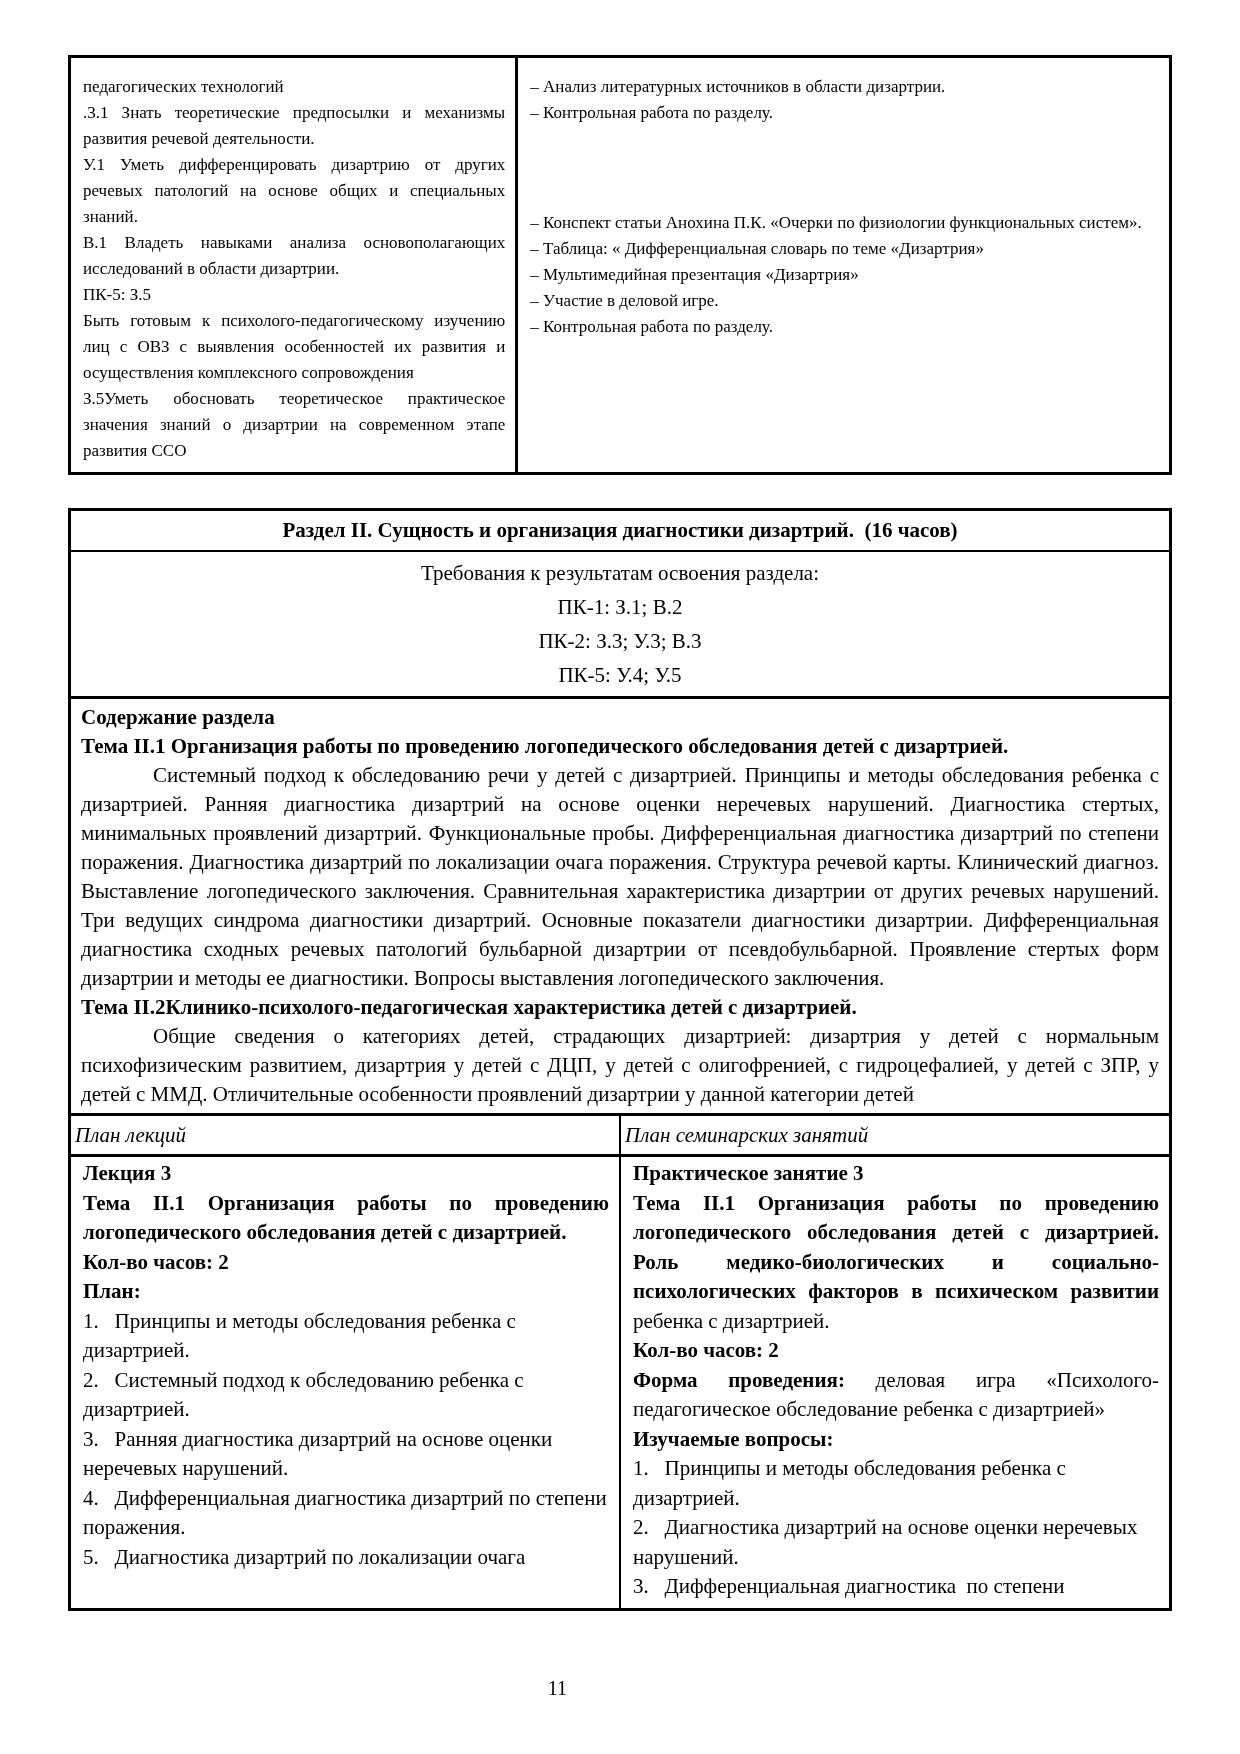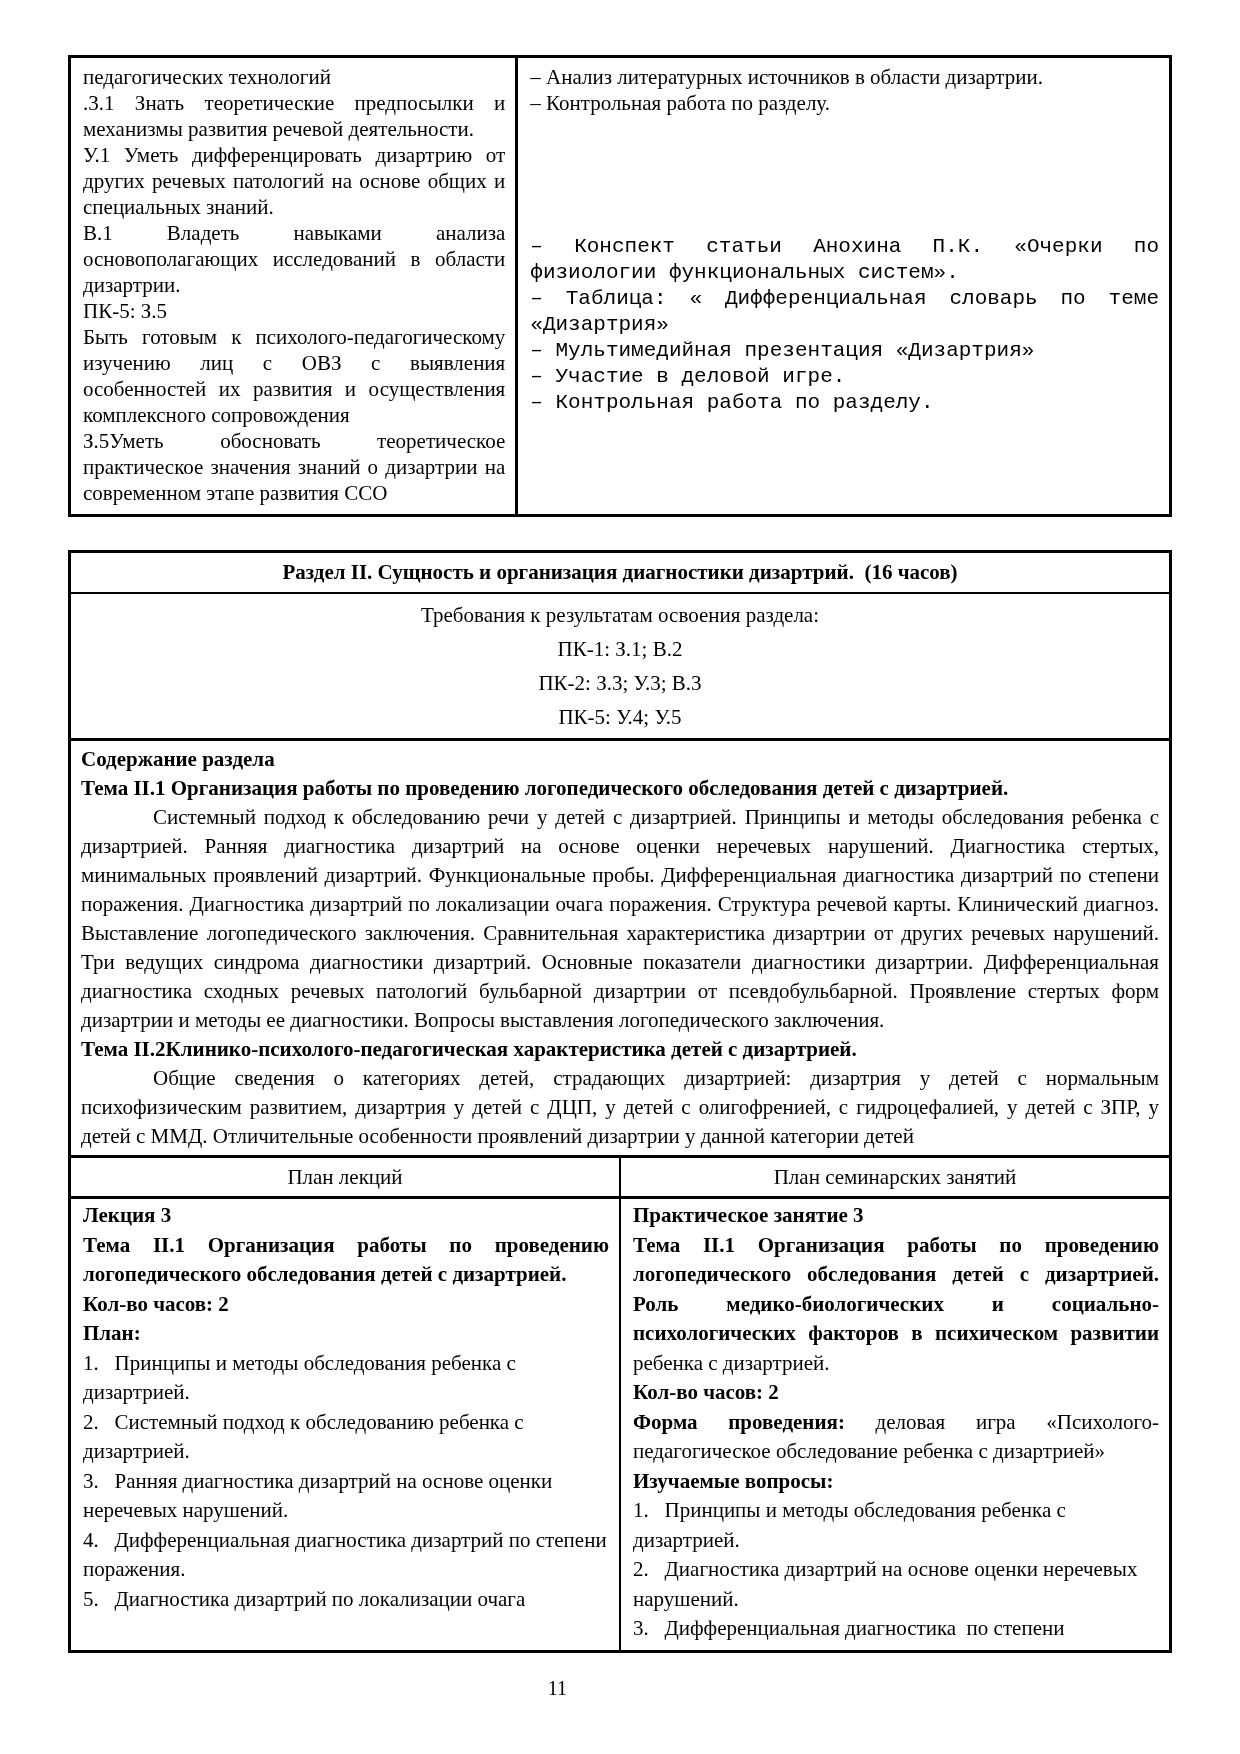--- a/index.html
+++ b/index.html
@@ -8,32 +8,32 @@
     font-family:"Liberation Serif","DejaVu Serif",serif;
     position:relative;overflow:hidden;
   }
   .sheet{position:absolute;left:68px;top:55px;width:1104px;}
   table{border-collapse:collapse;width:100%;table-layout:fixed;}
   td{vertical-align:top;}
   p{margin:0;}
 
   
   .t1{border:3px solid #000;}
-  .t1 td{border:3px solid #000;font-size:21px;line-height:26px;padding:6px 10px 8px 12px;}
+  .t1 td{border:3px solid #000;font-size:17px;line-height:26px;padding:16px 10px 8px 12px;}
   .t1 .col-left{width:40.2%;text-align:justify;}
   .t1 .col-right{width:59.8%;text-align:justify;}
-  .t1 .block2{margin-top:118px;font-family:Liberation Mono, monospace;}
+  .t1 .block2{margin-top:84px;}
 
   
   .t2{border:3px solid #000;margin-top:33px;}
   .t2 td{border:2px solid #000;font-size:21px;padding:4px 10px;}
   .sec-title{text-align:center;font-weight:bold;line-height:31px;padding:2px 6px;}
   .reqs{text-align:center;line-height:34px;padding:4px 6px 8px 6px;}
   .content-cell{line-height:29px;text-align:justify;padding:2px 12px 10px 12px;border-top:3px solid #000 !important;}
-  .plan-head td{text-align:center;line-height:30px;padding:4px;
+  .plan-head td{text-align:left;font-style:italic;line-height:30px;padding:4px;
     border-top:3px solid #000 !important;border-bottom:3px solid #000 !important;}
   .plan-body td{line-height:29.5px;padding:2px 10px 6px 12px;text-align:left;}
   .w-left{width:47.2%;}
 
   .c{}
   .b{font-weight:bold;}
   .j{text-align:justify;}
   .indent{text-indent:72px;}
 
   .pagenum{

